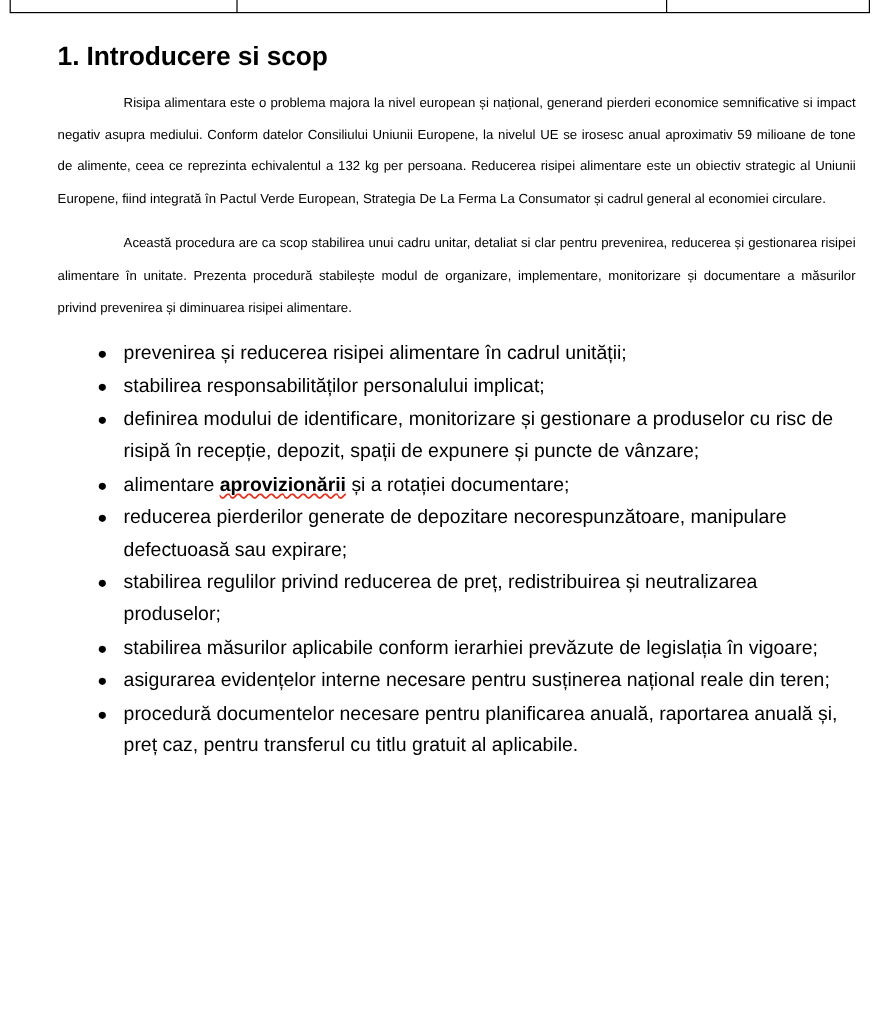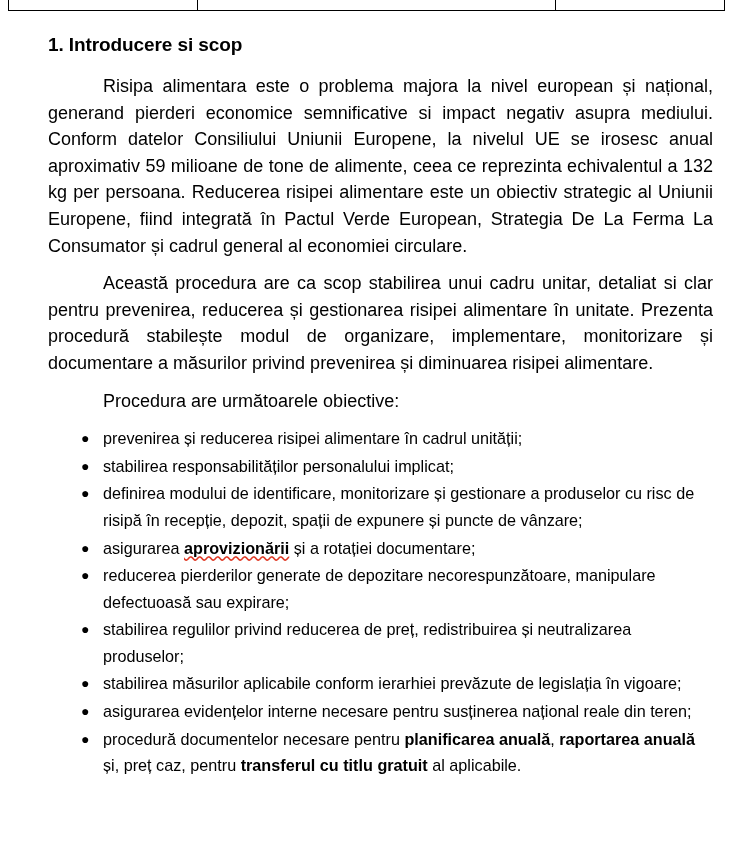--- a/index.html
+++ b/index.html
@@ -45,36 +45,36 @@
     top: 11px;
     width: 733px;
   }
 
   .doc-heading {
     margin: 0;
     padding: 0;
     position: absolute;
     left: 48px;
     top: 23px;
-    font-size: 19px;
+    font-size: 22px;
     font-weight: bold;
     letter-spacing: -0.1px;
     white-space: nowrap;
   }
 
   .content {
     position: absolute;
     left: 48px;
     top: 62px;
     width: 665px;
   }
 
   p.para {
     margin: 0 0 11px 0;
-    font-size: 18px;
+    font-size: 11px;
     line-height: 26.6px;
     text-align: justify;
     text-indent: 55px;
     hyphens: none;
     word-spacing: 0px;
   }
   p.para.lead-in {
     text-align: left;
     margin-top: 10px;
     margin-bottom: 11px;
@@ -104,21 +104,21 @@
     display: block;
     max-width: 600px;
   }
 
   .misspelled {
     text-decoration: underline wavy #e03a26;
     text-decoration-skip-ink: none;
     text-underline-offset: 2px;
     font-weight: bold;
   }
-  b, strong { font-weight: bold; }
+  b, strong { font-weight: normal; }
 </style>
 </head>
 <body>
 
 <div class="table-fragment">
   <span class="vrule v-left"></span>
   <span class="vrule v-mid1"></span>
   <span class="vrule v-mid2"></span>
   <span class="vrule v-right"></span>
 </div>
@@ -126,38 +126,37 @@
 <div class="page">
 
   <h1 class="doc-heading">1. Introducere si scop</h1>
 
   <div class="content">
 
     <p class="para">Risipa alimentara este o problema majora la nivel european și național, generand pierderi economice semnificative si impact negativ asupra mediului. Conform datelor Consiliului Uniunii Europene, la nivelul UE se irosesc anual aproximativ 59 milioane de tone de alimente, ceea ce reprezinta echivalentul a 132 kg per persoana. Reducerea risipei alimentare este un obiectiv strategic al Uniunii Europene, fiind integrată în Pactul Verde European, Strategia De La Ferma La Consumator și cadrul general al economiei circulare.</p>
 
     <p class="para">Această procedura are ca scop stabilirea unui cadru unitar, detaliat si clar pentru prevenirea, reducerea și gestionarea risipei alimentare în unitate. Prezenta procedură stabilește modul de organizare, implementare, monitorizare și documentare a măsurilor privind prevenirea și diminuarea risipei alimentare.</p>
 
-    <p class="para lead-in">Procedura are următoarele obiective:</p>
 
     <ul class="objectives">
         <li>
           <span class="bullet-glyph">●</span>
           <span class="li-text"><span>prevenirea și reducerea risipei alimentare în cadrul unității;</span></span>
         </li>
         <li>
           <span class="bullet-glyph">●</span>
           <span class="li-text"><span>stabilirea responsabilităților personalului implicat;</span></span>
         </li>
         <li>
           <span class="bullet-glyph">●</span>
           <span class="li-text"><span>definirea modului de identificare, monitorizare și gestionare a produselor cu risc de risipă în recepție, depozit, spații de expunere și puncte de vânzare;</span></span>
         </li>
         <li>
           <span class="bullet-glyph">●</span>
-          <span class="li-text"><span>asigurarea </span><span class="misspelled">aprovizionării</span><span> și a rotației documentare;</span></span>
+          <span class="li-text"><span>alimentare </span><span class="misspelled">aprovizionării</span><span> și a rotației documentare;</span></span>
         </li>
         <li>
           <span class="bullet-glyph">●</span>
           <span class="li-text"><span>reducerea pierderilor generate de depozitare necorespunzătoare, manipulare defectuoasă sau expirare;</span></span>
         </li>
         <li>
           <span class="bullet-glyph">●</span>
           <span class="li-text"><span>stabilirea regulilor privind reducerea de preț, redistribuirea și neutralizarea produselor;</span></span>
         </li>
         <li>

